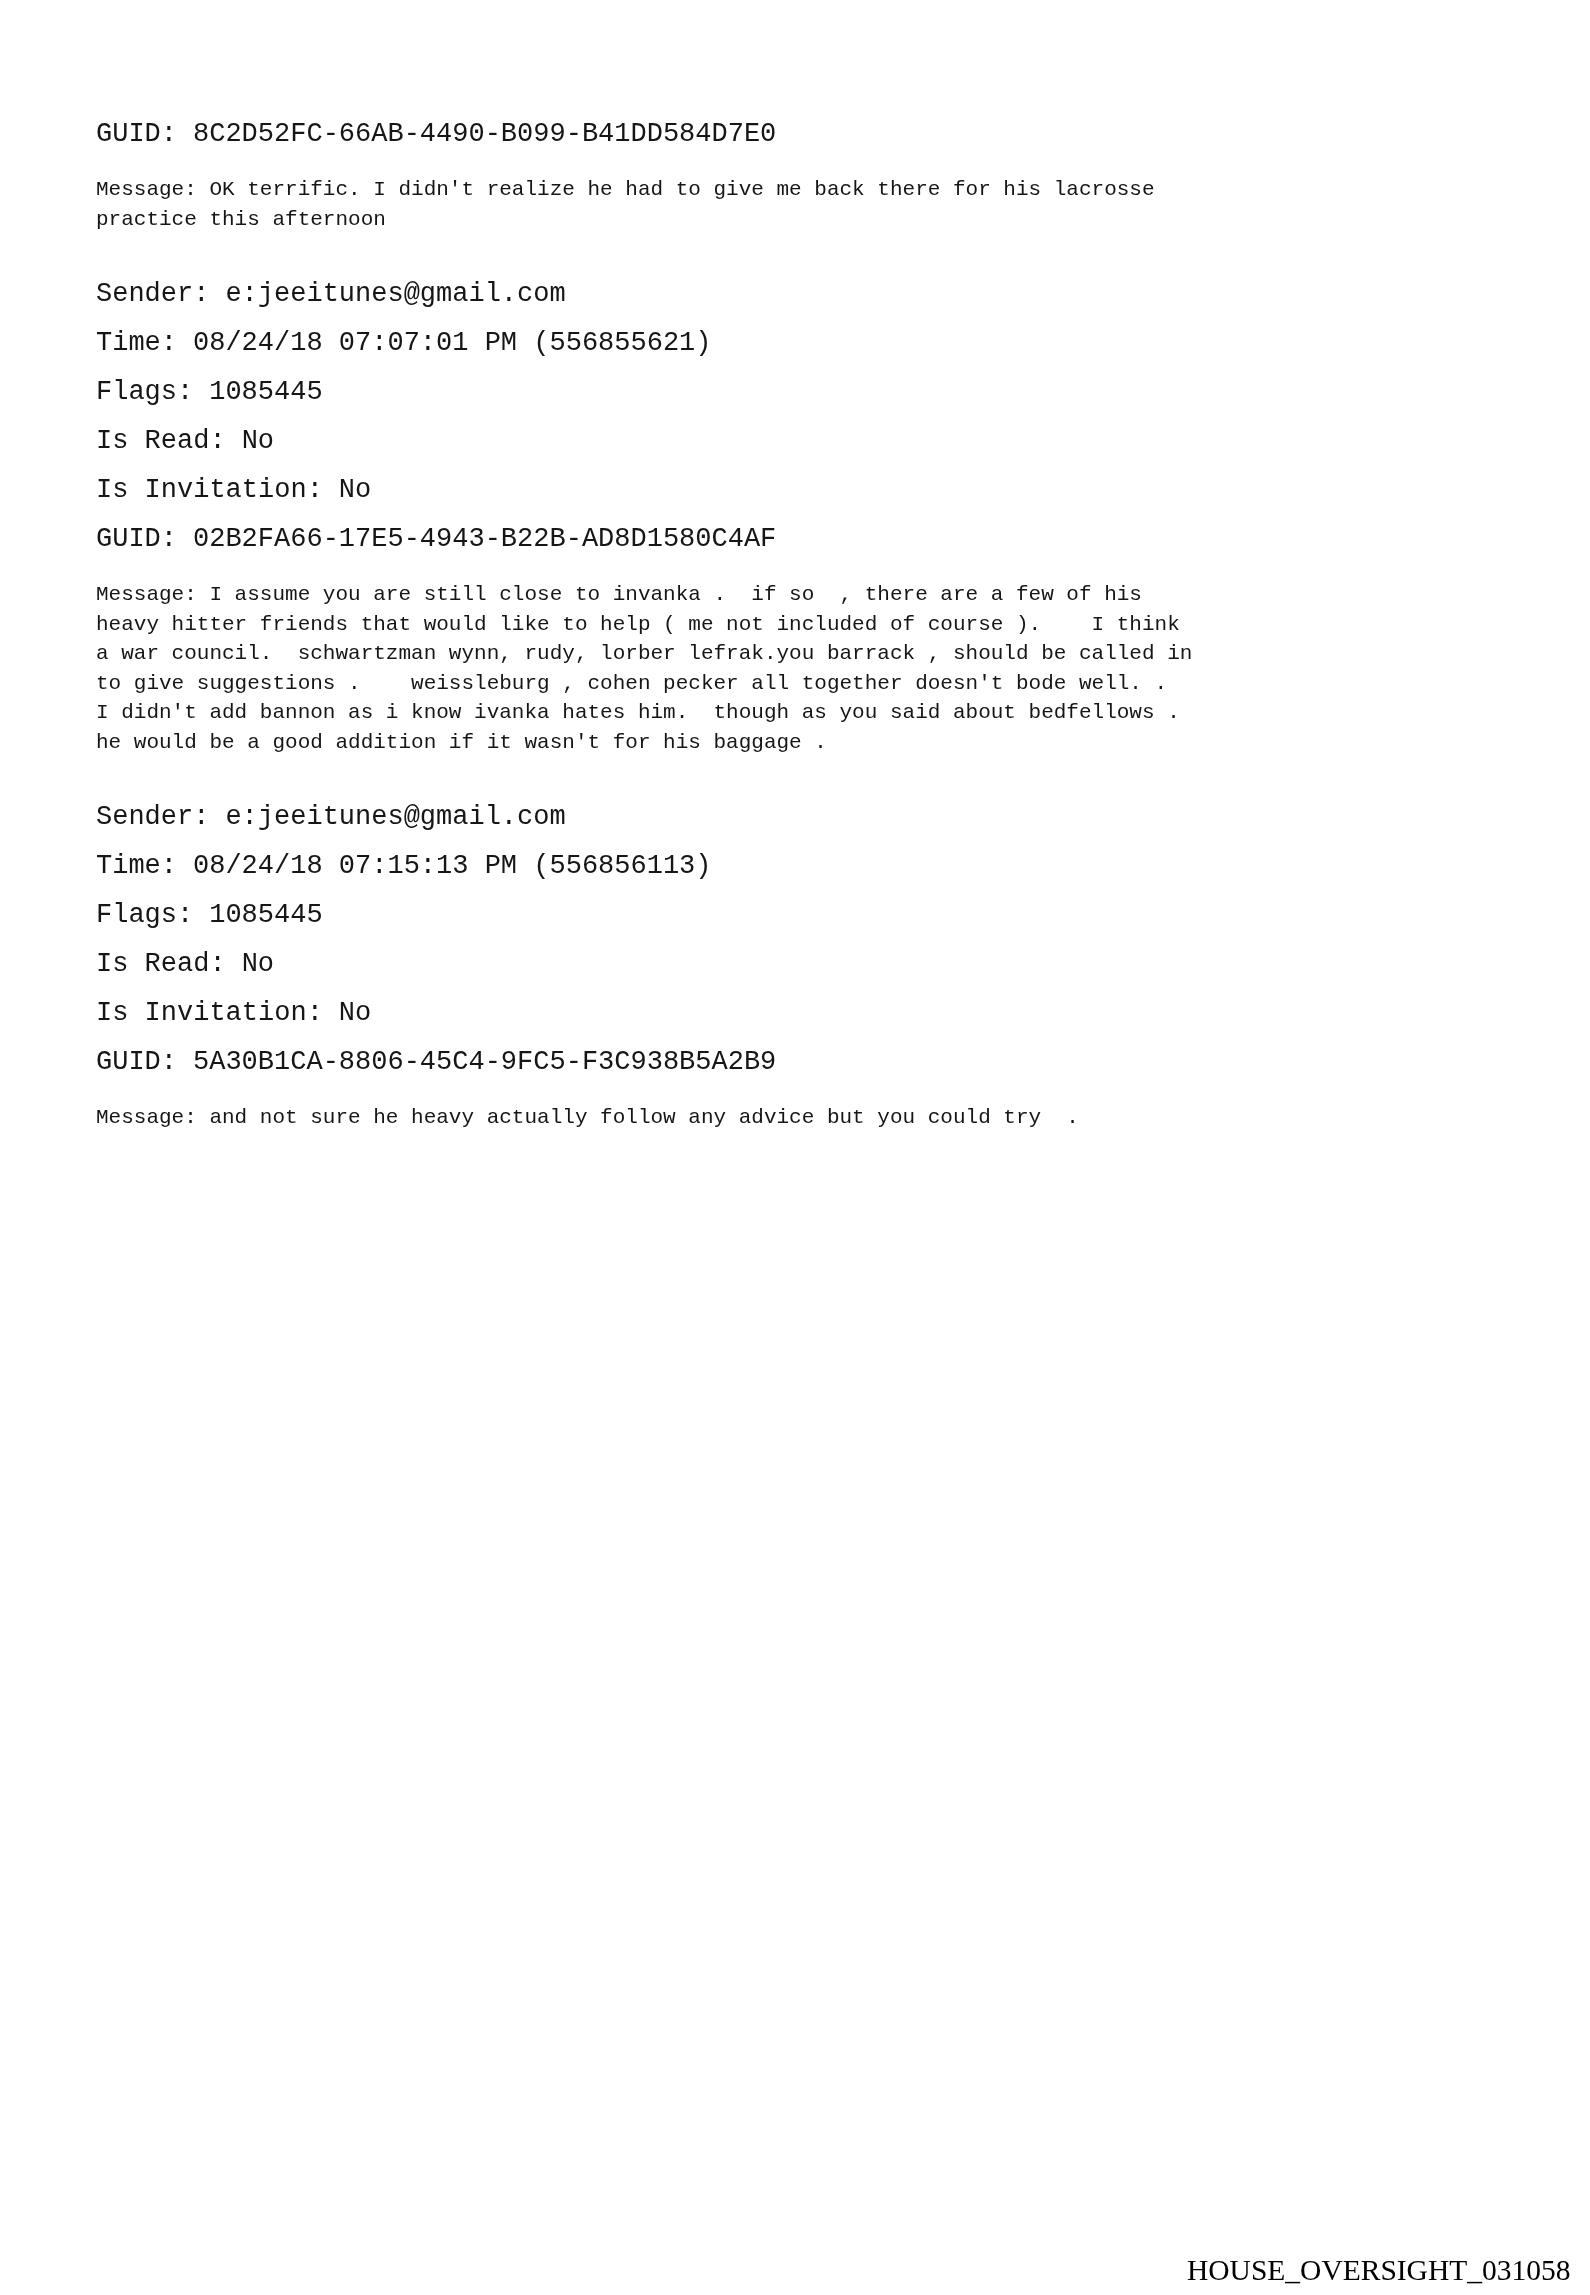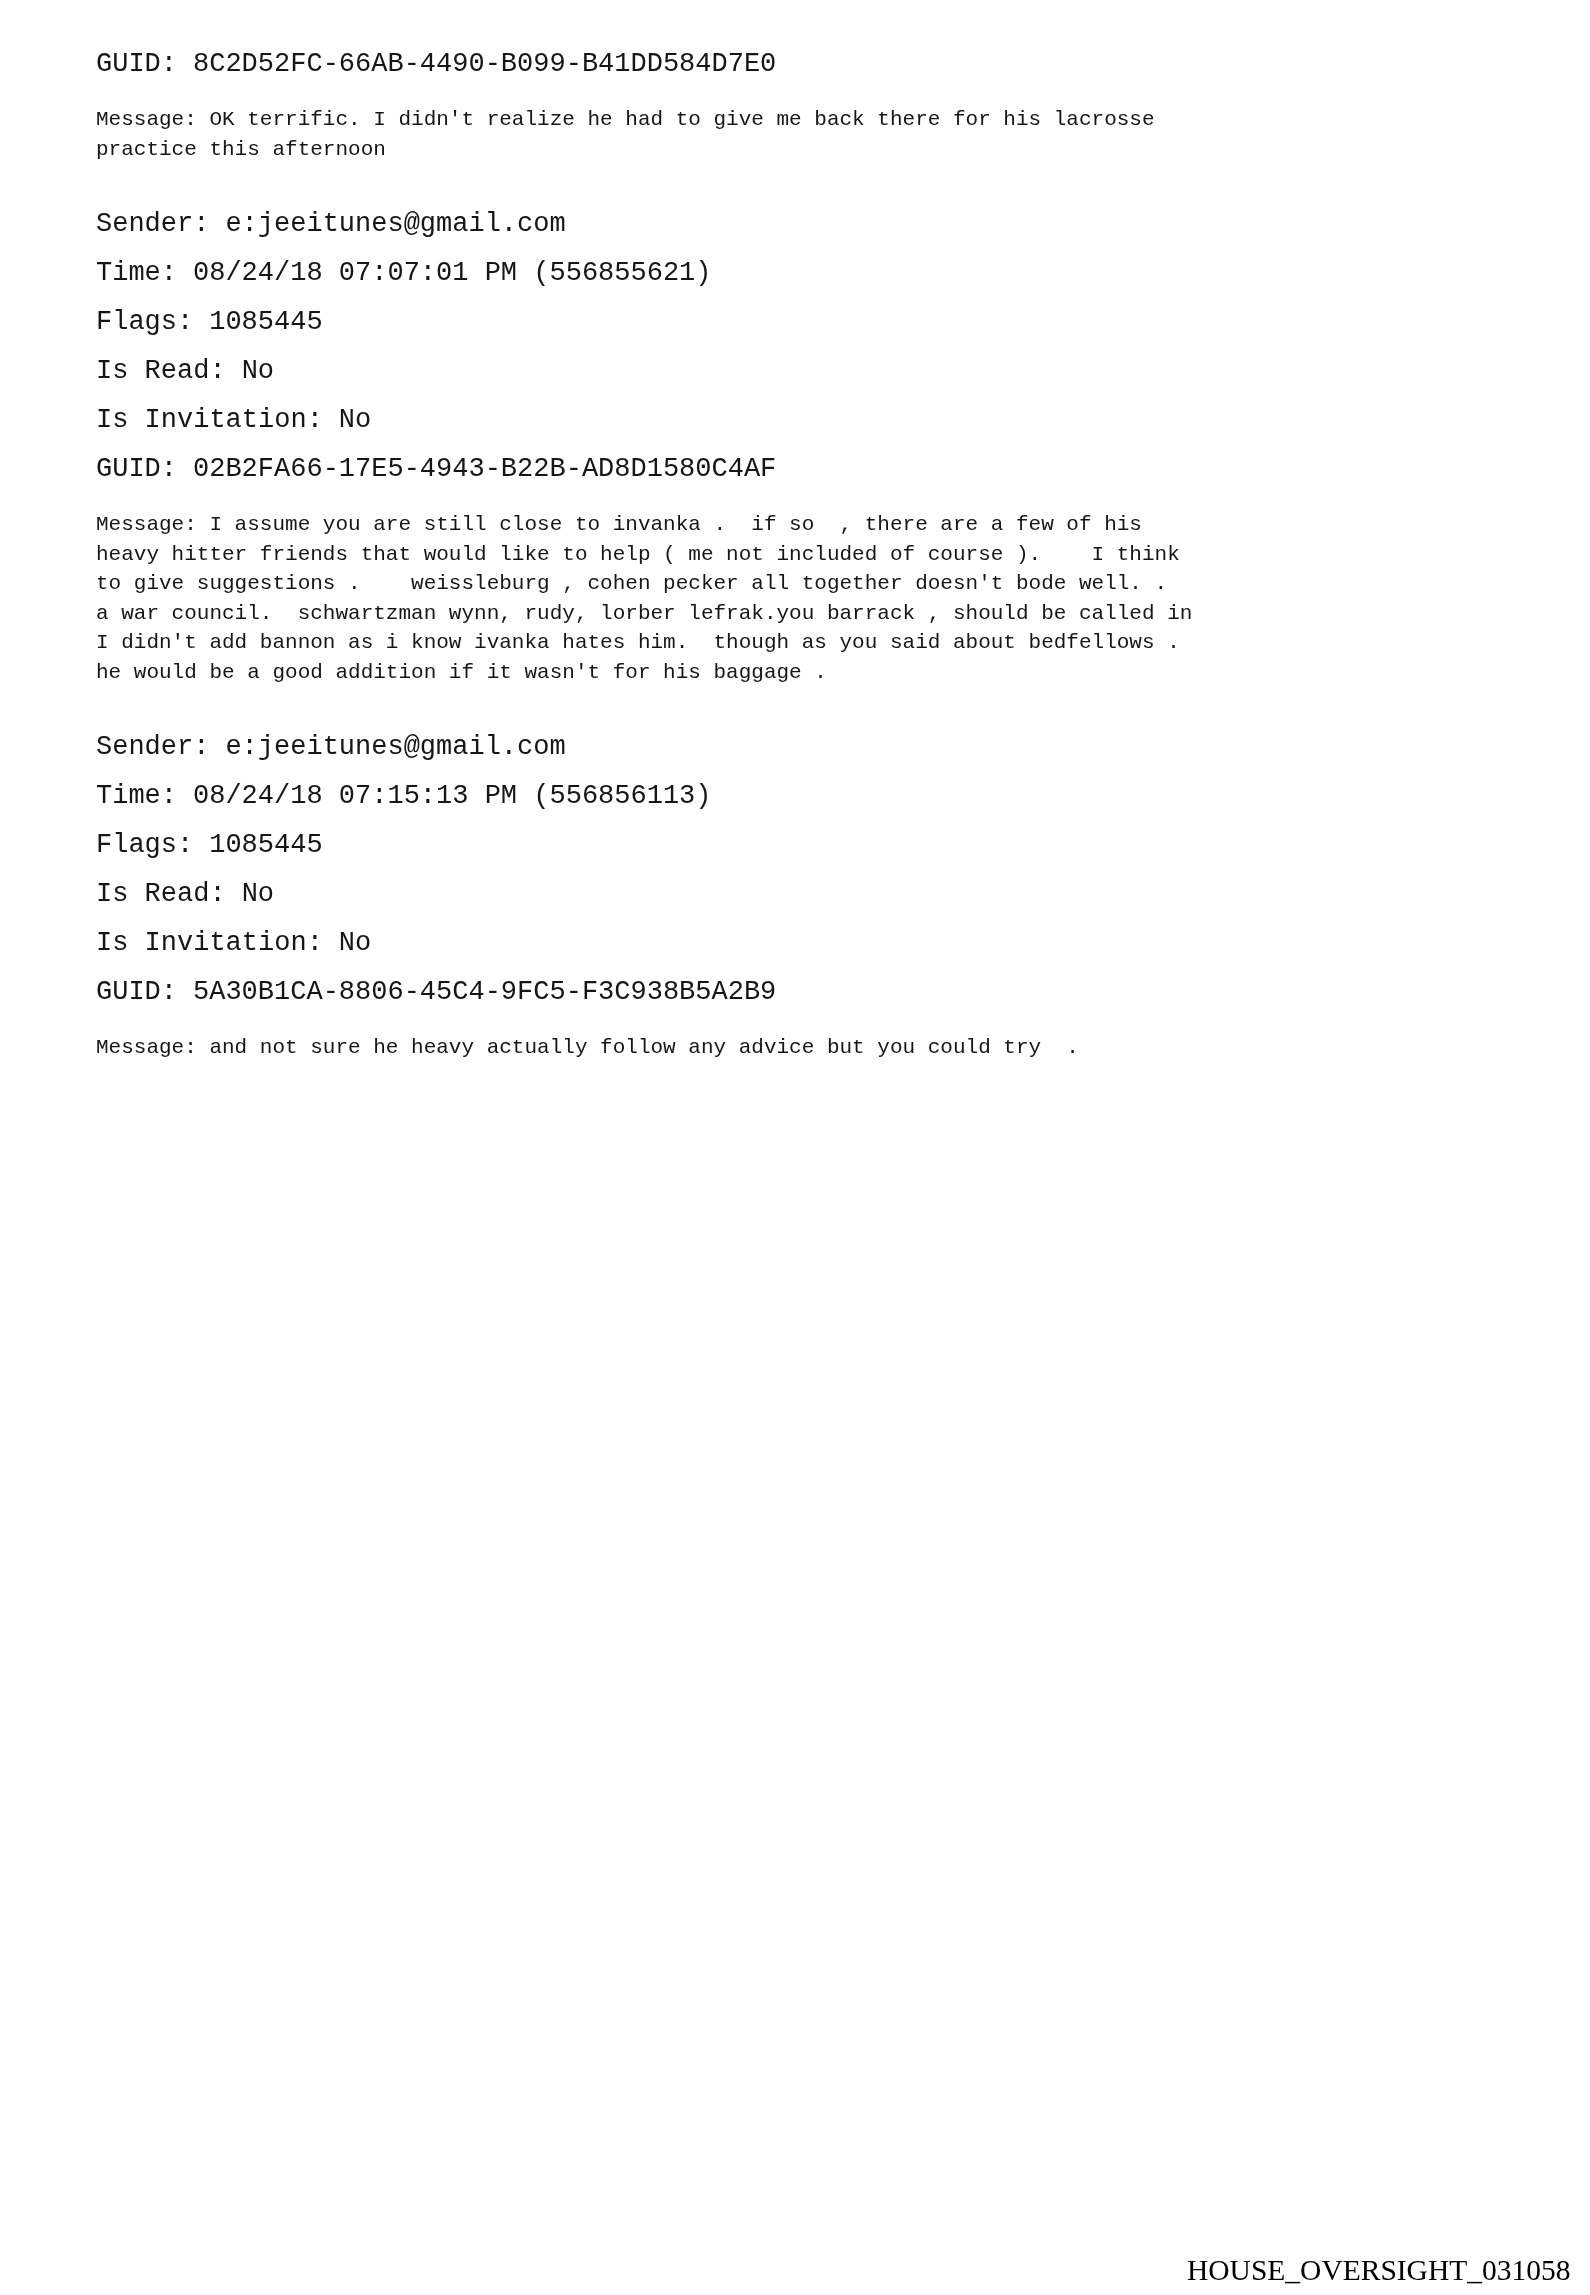--- a/index.html
+++ b/index.html
@@ -6,21 +6,21 @@
   body {
     width: 1591px;
     height: 2295px;
     background: #ffffff;
     position: relative;
     font-family: "Liberation Mono", "DejaVu Sans Mono", monospace;
     color: #161616;
     overflow: hidden;
   }
   .doc {
-    padding: 49px 45px 0 96px;
+    padding: 119px 45px 0 96px;
   }
   .line {
     font-size: 27px;
     line-height: 30px;
     margin: 0 0 19px 0;
     white-space: pre;
   }
   .line .val { margin-left: 16px; }
   .msg {
     margin: 26px 0 45px 0;
@@ -56,22 +56,22 @@
   <section class="record">
     <div class="line"><span>Sender:</span><span class="val">e:jeeitunes@gmail.com</span></div>
     <div class="line"><span>Time:</span><span class="val">08/24/18 07:07:01 PM (556855621)</span></div>
     <div class="line"><span>Flags:</span><span class="val">1085445</span></div>
     <div class="line"><span>Is Read:</span><span class="val">No</span></div>
     <div class="line"><span>Is Invitation:</span><span class="val">No</span></div>
     <div class="line"><span>GUID:</span><span class="val">02B2FA66-17E5-4943-B22B-AD8D1580C4AF</span></div>
     <div class="msg">
       <div class="msg-line">Message: I assume you are still close to invanka .  if so  , there are a few of his</div>
       <div class="msg-line">heavy hitter friends that would like to help ( me not included of course ).    I think</div>
+      <div class="msg-line">a war council.  schwartzman wynn, rudy, lorber lefrak.you barrack , should be called in</div>
       <div class="msg-line">to give suggestions .    weissleburg , cohen pecker all together doesn't bode well. .</div>
-      <div class="msg-line">a war council.  schwartzman wynn, rudy, lorber lefrak.you barrack , should be called in</div>
       <div class="msg-line">I didn't add bannon as i know ivanka hates him.  though as you said about bedfellows .</div>
       <div class="msg-line">he would be a good addition if it wasn't for his baggage .</div>
     </div>
   </section>
 
   <section class="record">
     <div class="line"><span>Sender:</span><span class="val">e:jeeitunes@gmail.com</span></div>
     <div class="line"><span>Time:</span><span class="val">08/24/18 07:15:13 PM (556856113)</span></div>
     <div class="line"><span>Flags:</span><span class="val">1085445</span></div>
     <div class="line"><span>Is Read:</span><span class="val">No</span></div>

